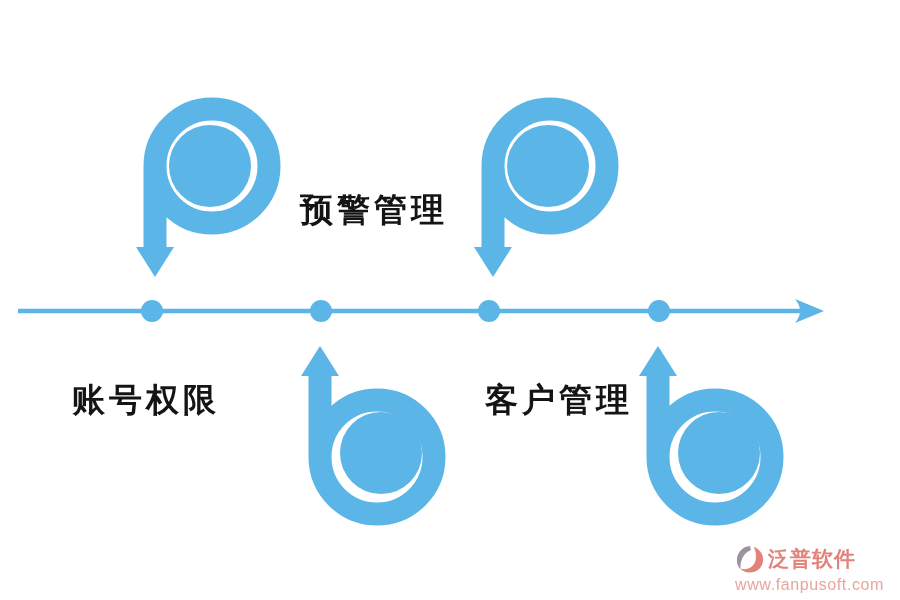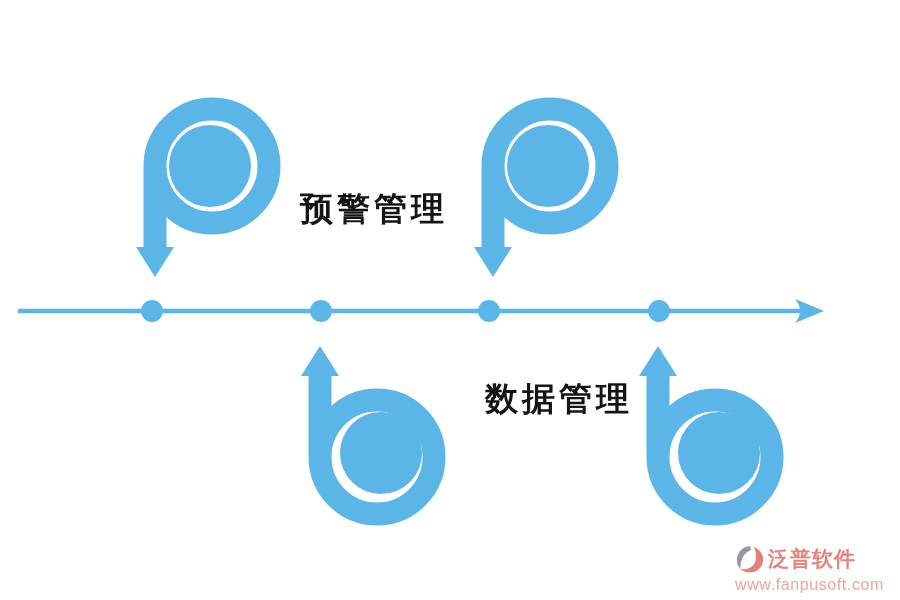--- a/index.html
+++ b/index.html
@@ -31,21 +31,20 @@
   .blue-fill{fill:var(--accent-blue);}
   .tl-line{stroke:var(--accent-blue);stroke-width:4.5;}
   .node-label{
     position:absolute;
     font-size:33px;
     font-weight:700;
     letter-spacing:4px;
     color:var(--label-text);
     white-space:nowrap;
     line-height:1;
-    font-family:Liberation Serif, serif;
   }
   .watermark{
     position:absolute;
     right:16px;bottom:6px;
     display:flex;flex-direction:column;align-items:flex-start;
     user-select:none;
   }
   .wm-row{display:flex;align-items:center;gap:3px;}
   .wm-brand{
     font-size:21px;font-weight:700;
@@ -92,24 +91,25 @@
       <circle class="blue-fill" cx="489" cy="311" r="11"></circle>
       <circle class="blue-fill" cx="659" cy="311" r="11"></circle>
     </g>
 
     <use href="#spiral-down" x="132" y="96"></use>
     <use href="#spiral-down" x="470" y="96"></use>
     <use href="#spiral-up" x="297" y="345"></use>
     <use href="#spiral-up" x="635" y="345"></use>
   </svg>
 
+  <div class="node-label" style="left:72px;top:383px;">账号权限</div>
 
   <div class="node-label" style="left:300px;top:193px;">预警管理</div>
 
-  <div class="node-label" style="left:485px;top:383px;">数据管理</div>
+  <div class="node-label" style="left:485px;top:383px;">客户管理</div>
 
 
   <div class="watermark">
     <div class="wm-row">
       <svg width="30" height="32" viewBox="0 0 32 32">
         <path class="wm-logo-gray" d="M16 2 C 8 2.5 2 9 2 17 C 2 21 3.5 24.5 6 27 C 5 19 8.5 10 17 6.5 Z"></path>
         <path class="wm-logo-red" d="M20 3 C 26.5 5.5 30 11 30 16.5 C 30 24.5 23.5 30.5 15.5 30.5 C 11.5 30.5 8 29 5.5 26.5 C 14.5 28.5 21.5 23.5 22.3 15.5 C 22.8 10.8 21.8 6.8 20 3 Z"></path>
       </svg>
       <span class="wm-brand">泛普软件</span>
     </div>

